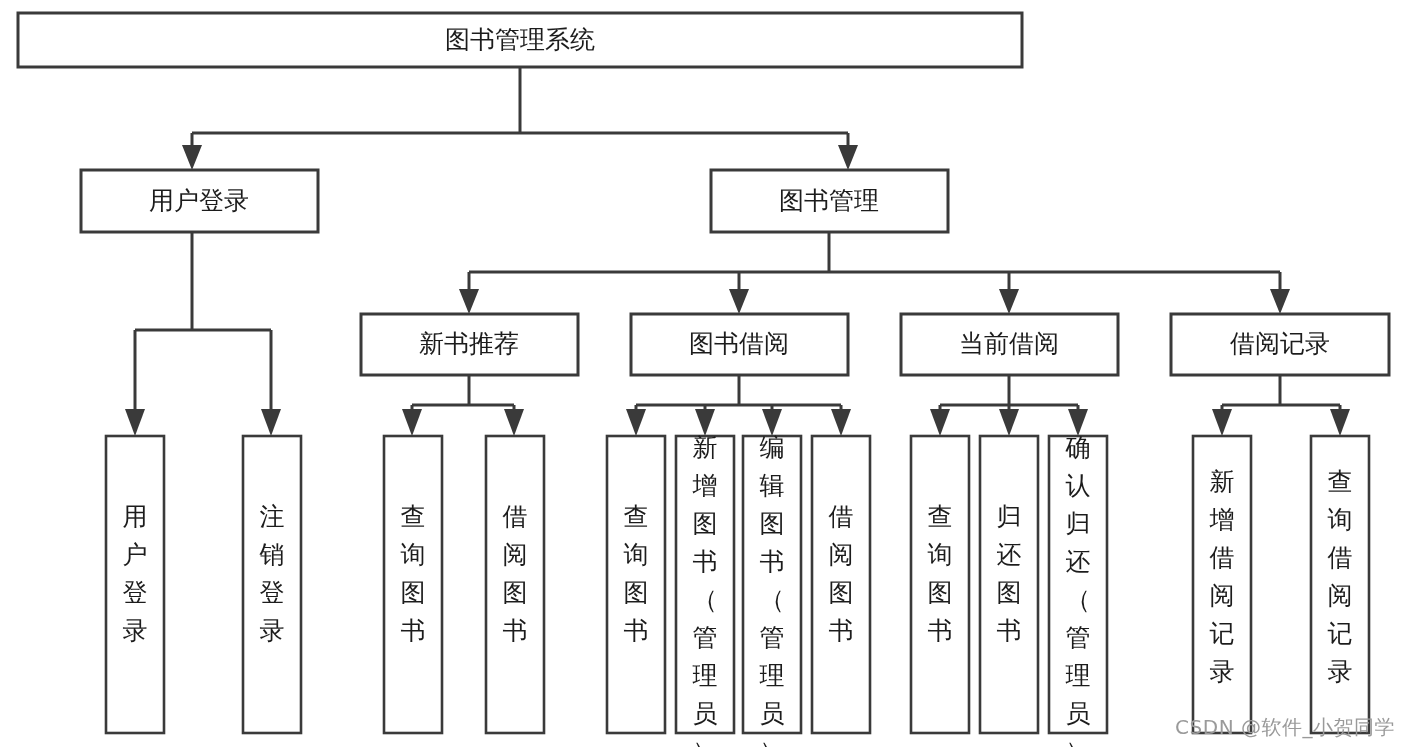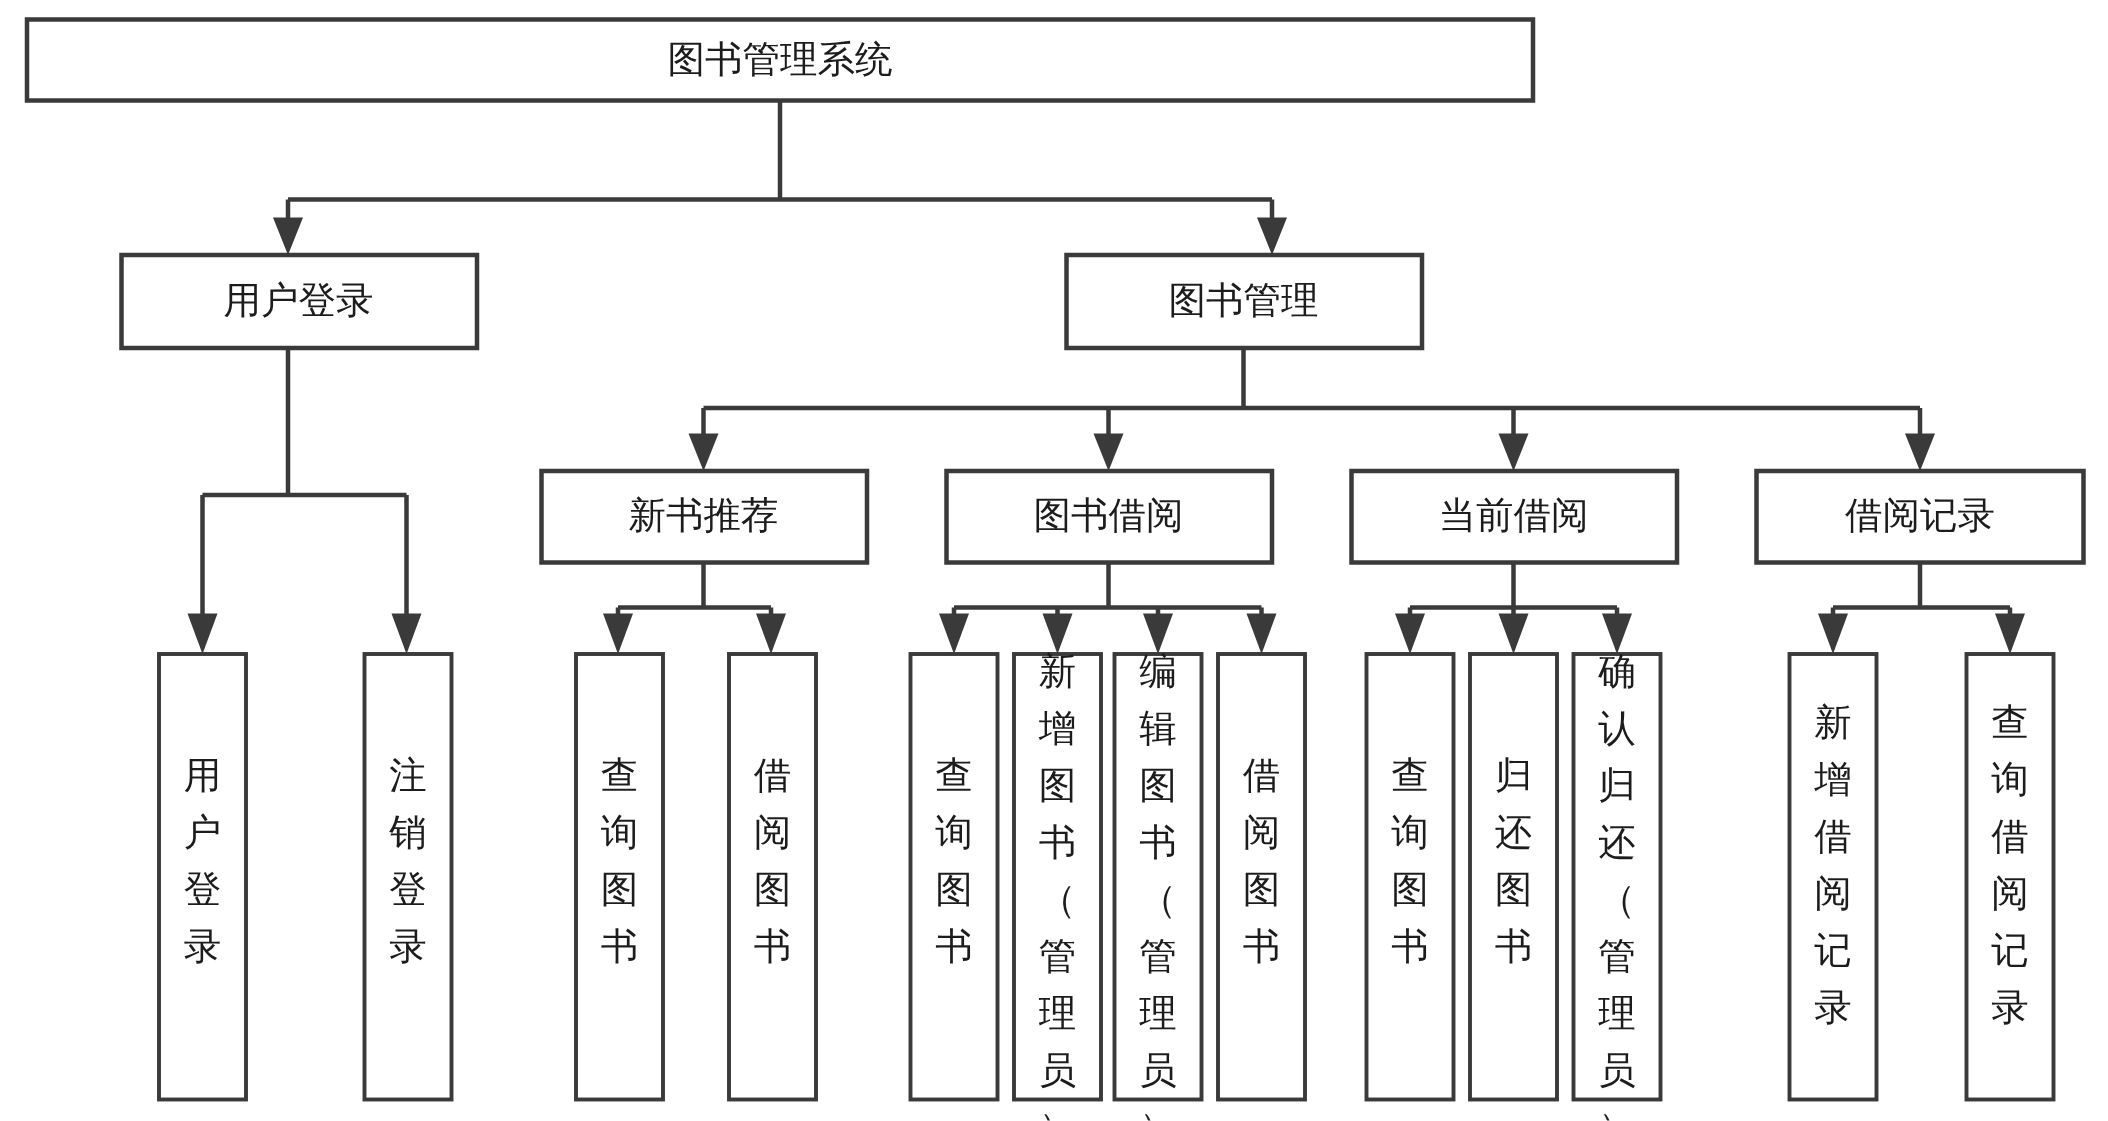--- a/index.html
+++ b/index.html
@@ -232,13 +232,14 @@
       <rect class="node-rect-thin" x="1193" y="436" width="58" height="297"></rect>
       <text class="leaf-label" x="1222" y="490"><tspan x="1222" y="490" text-anchor="middle">新</tspan><tspan x="1222" y="528" text-anchor="middle">增</tspan><tspan x="1222" y="566" text-anchor="middle">借</tspan><tspan x="1222" y="604" text-anchor="middle">阅</tspan><tspan x="1222" y="642" text-anchor="middle">记</tspan><tspan x="1222" y="680" text-anchor="middle">录</tspan></text>
     </g>
     <g>
       <rect class="node-rect-thin" x="1311" y="436" width="58" height="297"></rect>
       <text class="leaf-label" x="1340" y="490"><tspan x="1340" y="490" text-anchor="middle">查</tspan><tspan x="1340" y="528" text-anchor="middle">询</tspan><tspan x="1340" y="566" text-anchor="middle">借</tspan><tspan x="1340" y="604" text-anchor="middle">阅</tspan><tspan x="1340" y="642" text-anchor="middle">记</tspan><tspan x="1340" y="680" text-anchor="middle">录</tspan></text>
     </g>
 
   </svg>
 
+  <div class="watermark">CSDN @软件_小贺同学</div>
 </div>
 
 </body></html>

